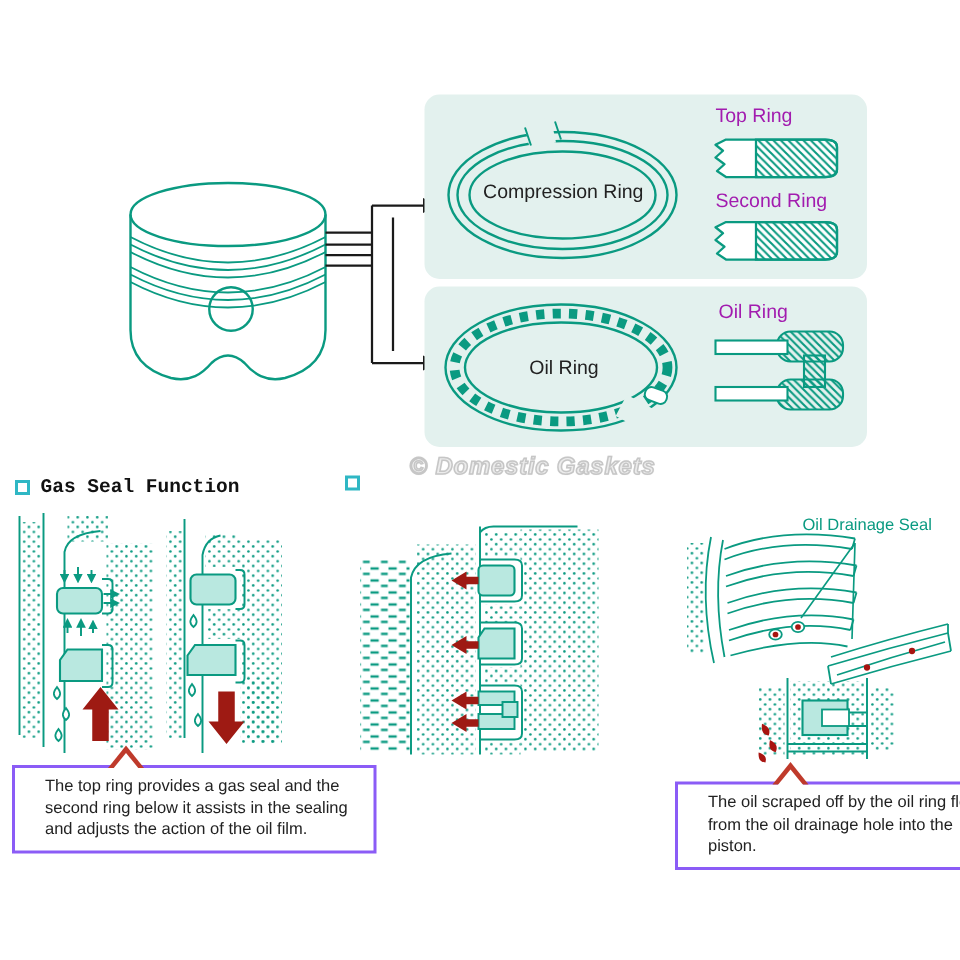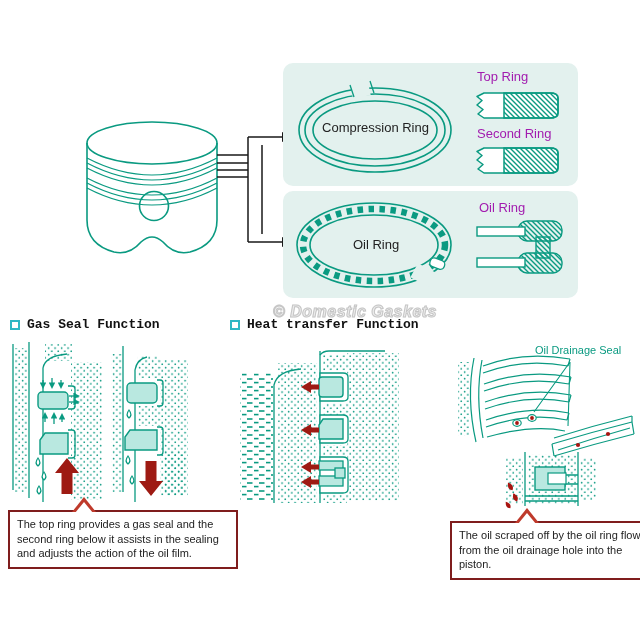--- a/index.html
+++ b/index.html
@@ -9,23 +9,23 @@
   
   .panel{position:absolute;background:#e3f1ee;border-radius:10px;}
   .ring-caption{position:absolute;display:flex;align-items:center;justify-content:center;
                 font-size:13px;font-weight:500;color:#222;pointer-events:none;}
   .side-label{position:absolute;font-size:13px;font-weight:500;color:#a21caf;}
   
   .sec-head{position:absolute;display:flex;align-items:center;gap:7px;
             font-size:13px;font-weight:700;color:#111;font-family:Liberation Mono, monospace;}
   .bullet{width:6px;height:6px;border:2px solid #2fb7c4;background:#fff;display:inline-block;}
   
-  .note{position:absolute;background:#fff;border:2px solid #7f1d1d;
+  .note{position:absolute;background:#fff;border:2px solid #8b5cf6;
         font-size:11px;line-height:1.34;font-weight:500;color:#222;
-        padding:5px 7px 6px 7px;}
+        padding:5px 7px 6px 20px;}
   .ptr-o{position:absolute;top:-15px;width:0;height:0;
          border-left:12px solid transparent;border-right:12px solid transparent;
          border-bottom:15px solid #bf3a2b;}
   .ptr-i{position:absolute;top:-10px;width:0;height:0;
          border-left:9px solid transparent;border-right:9px solid transparent;
          border-bottom:11px solid #fff;}
   .watermark{position:absolute;left:222px;top:303px;width:215px;text-align:right;
              font-size:16px;font-weight:700;font-style:italic;letter-spacing:.5px;
              color:#ececec;-webkit-text-stroke:1px #c6c6c6;text-shadow:0 0 1px #c9c9c9;
              z-index:5;pointer-events:none;}
@@ -189,21 +189,20 @@
   </svg>
 
   <div class="note" style="left:8px;top:510px;width:212px">
     <div class="ptr-o" style="left:62px"></div>
     <div class="ptr-i" style="left:65px"></div>
     <span>The top ring provides a gas seal and the second ring below it assists in the sealing and adjusts the action of the oil film.</span>
   </div>
 
   <div class="sec-head" style="left:230px;top:317px">
     <span class="bullet"></span>
-    <span>Heat transfer Function</span>
   </div>
 
   <svg class="abs" style="left:235px;top:345px" width="172" height="162" viewBox="0 0 172 162">
     <rect x="5" y="28" width="33" height="128" fill="url(#dashes)"></rect>
     <rect x="43" y="18" width="39" height="140" fill="url(#dots)"></rect>
     <rect x="112" y="8" width="52" height="148" fill="url(#dots)"></rect>
     <rect x="88" y="10" width="24" height="16" fill="url(#dots)"></rect>
     <rect x="88" y="58" width="24" height="12" fill="url(#dots)"></rect>
     <rect x="88" y="100" width="24" height="10" fill="url(#dots)"></rect>
     <rect x="88" y="150" width="24" height="8" fill="url(#dots)"></rect>

